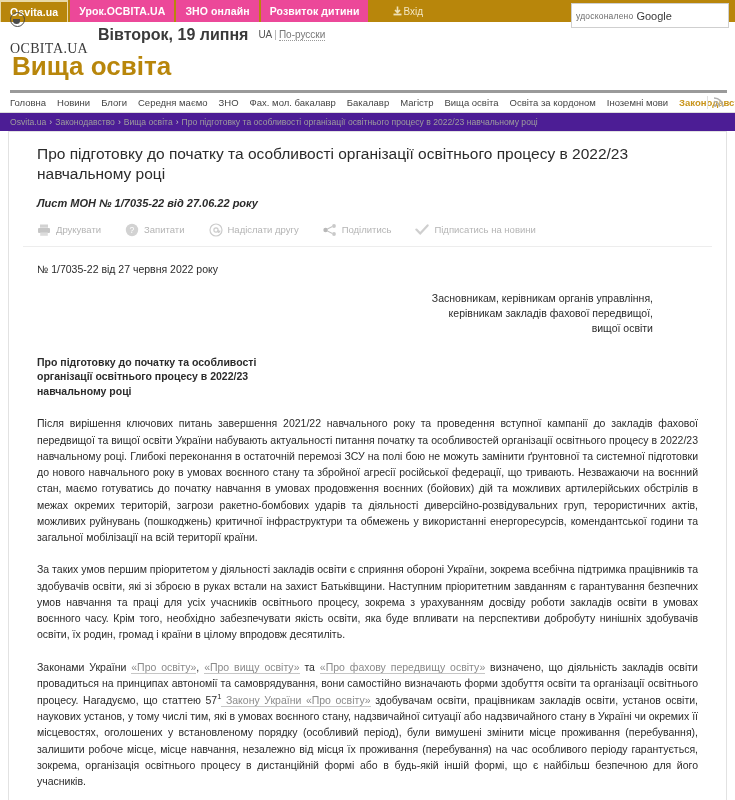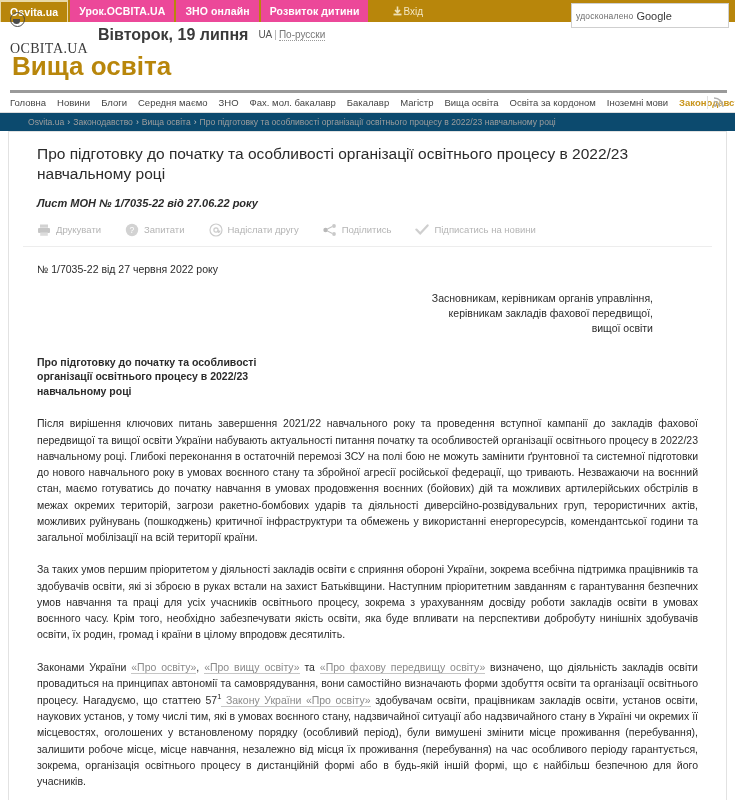--- a/index.html
+++ b/index.html
@@ -174,25 +174,25 @@
     font-size: 6px;
     color: #9a9a9a;
     text-align: center;
     line-height: 1.05;
     border-left: 1px solid #e0e0e0;
     padding-left: 5px;
   }
 
   
   .breadcrumb {
-    padding: 4px 0 4px 28px;
+    padding: 4px 0 4px 10px;
     font-size: 8.6px;
     color: #9d9d9d;
     white-space: nowrap;
-    background: #0c4a6e;
+    background: #4c1d95;
   }
   .breadcrumb .sep { color: #c2c2c2; margin: 0 3px; }
 
   
   .article-frame {
     margin: 0 8px 0 8px;
     border: 1px solid #e2e2e2;
     border-bottom: none;
     background: #fff;
     height: 676px;

